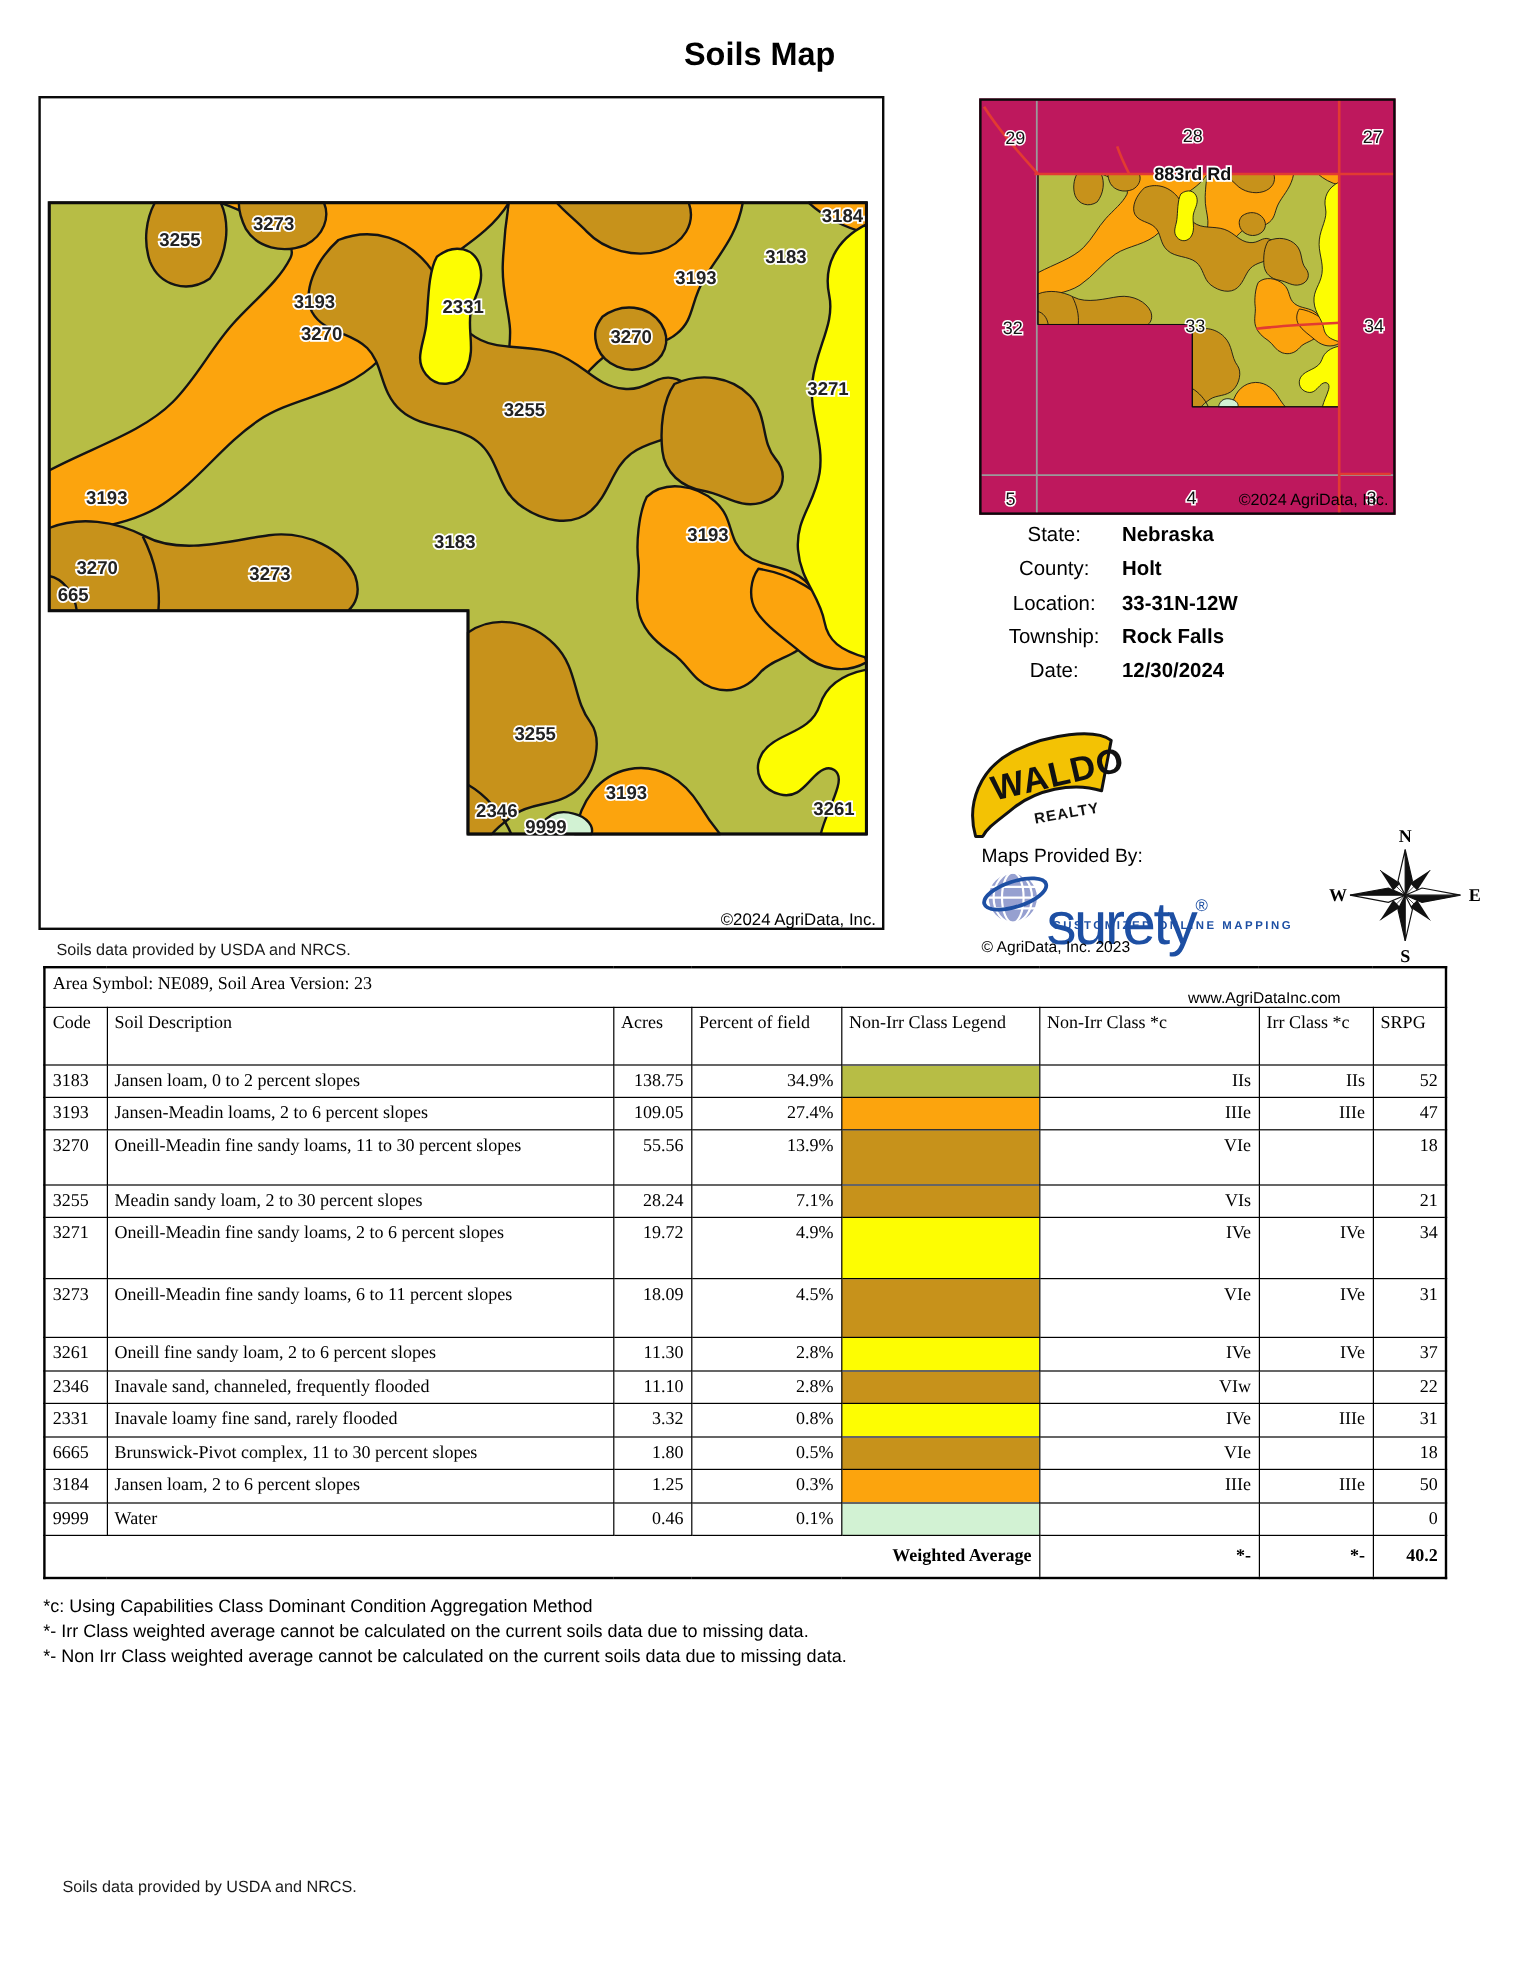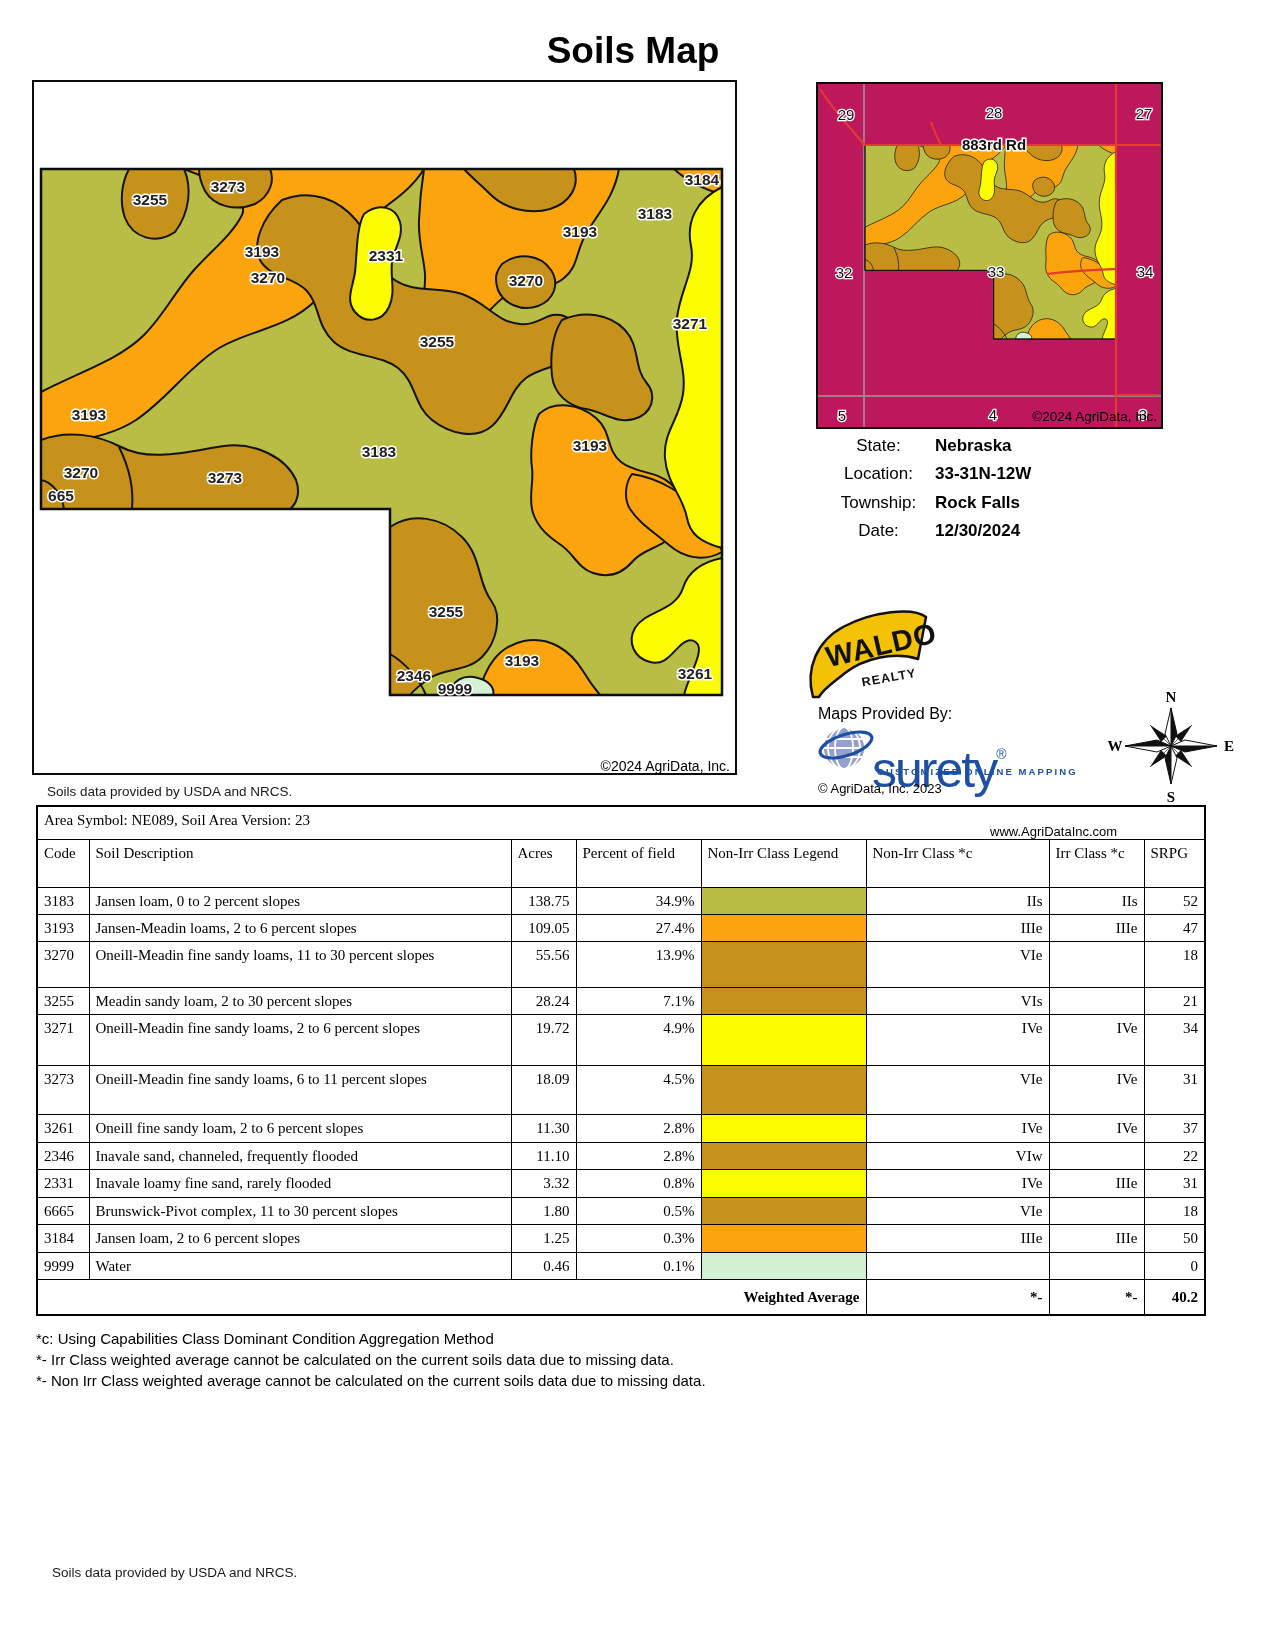--- a/index.html
+++ b/index.html
@@ -1,21 +1,21 @@
 <!DOCTYPE html>
 <html style="--olive: #b7bd45; --orange: #fca40d; --tan: #c7921b; --yellow: #fdfd02; --water: #d2f2d3; --road_red: #e23b32; --blue: #1d4fa3; --waldo_gold: #f3c204; --grid_gray: #9a9a9a;"><head>
 <meta charset="utf-8">
 <style>
   html,body{margin:0;padding:0;background:#fff;}
   .page{position:relative;width:1275px;height:1650px;background:#fff;overflow:hidden;
         font-family:"Liberation Sans", sans-serif;color:#000;}
   .abs{position:absolute;}
 
   
-  #page-title{top:30px;left:0;width:1266px;text-align:center;font-size:37px;font-weight:bold;}
+  #page-title{top:30px;left:0;width:1266px;text-align:center;font-size:27px;font-weight:bold;}
 
   
   #map-box{left:32px;top:80px;width:701px;height:691px;border:2px solid #0a0a0a;background:#fff;}
   #map-copyright{right:5px;top:676px;font-size:14px;}
 
   
   .c-olive{fill:var(--olive);} .c-orange{fill:var(--orange);} .c-tan{fill:var(--tan);}
   .c-yellow{fill:var(--yellow);} .c-water{fill:var(--water);}
   .blob{stroke:#141414;stroke-width:2px;stroke-linejoin:round;}
   .bline{fill:none;stroke:#141414;stroke-width:2px;}
@@ -164,20 +164,24 @@
     </svg>
     <div class="abs" id="locator-copyright">©2024 AgriData, Inc.</div>
   </div>
 
   <div class="abs" id="info-block">
     <div class="info-row">
         <span class="info-label">State:</span>
         <span class="info-value">Nebraska</span>
       </div>
     <div class="info-row">
+        <span class="info-label">County:</span>
+        <span class="info-value">Holt</span>
+      </div>
+    <div class="info-row">
         <span class="info-label">Location:</span>
         <span class="info-value">33-31N-12W</span>
       </div>
     <div class="info-row">
         <span class="info-label">Township:</span>
         <span class="info-value">Rock Falls</span>
       </div>
     <div class="info-row">
         <span class="info-label">Date:</span>
         <span class="info-value">12/30/2024</span>

